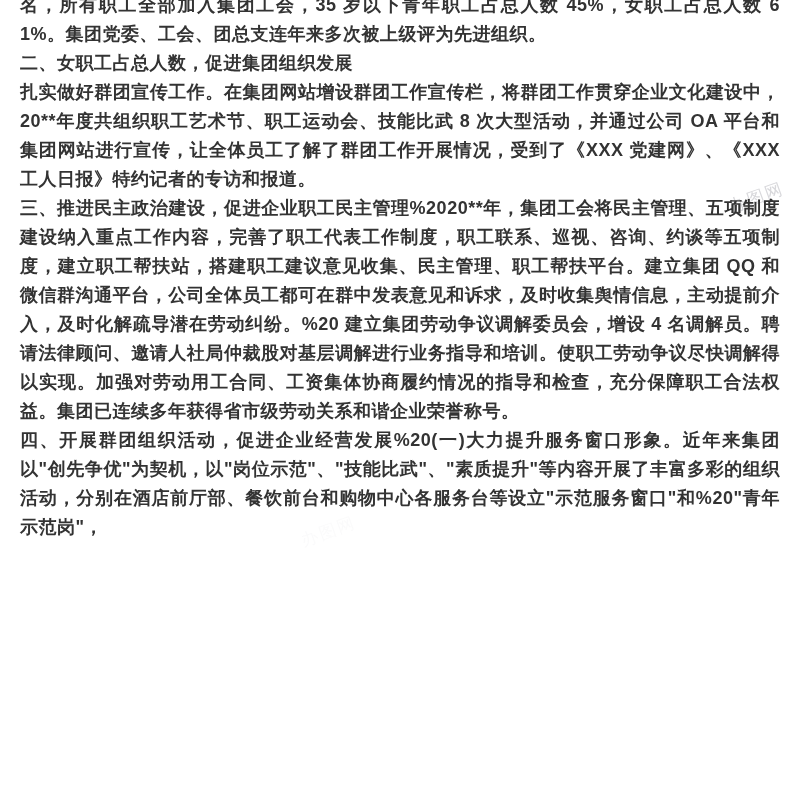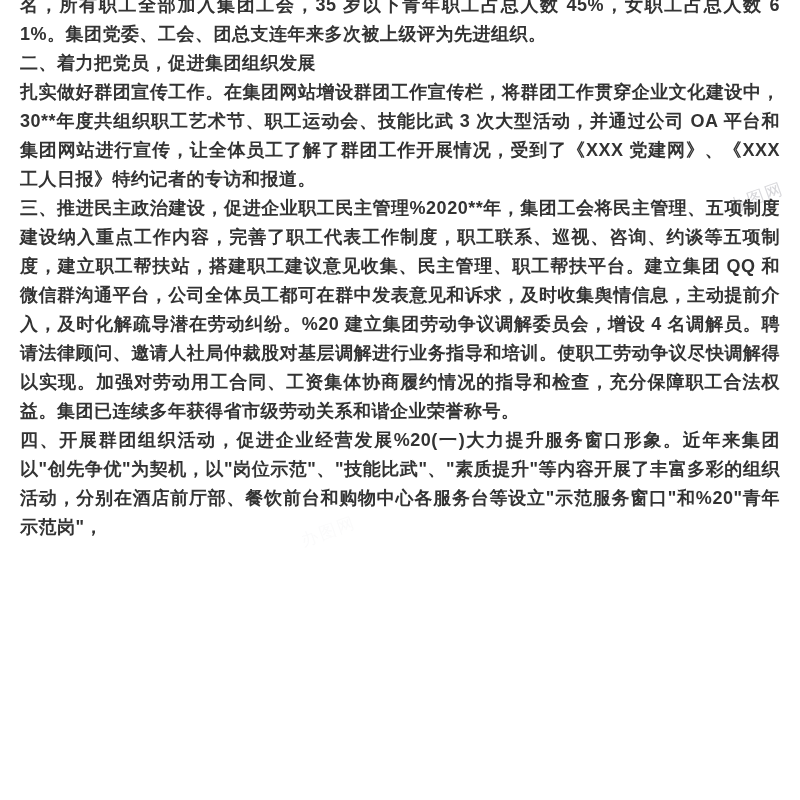--- a/index.html
+++ b/index.html
@@ -62,19 +62,19 @@
 </head>
 <body>
 
 <div class="page">
 
   <span class="watermark">办图网</span>
   <span class="watermark-faint">办图网</span>
 
   <div class="content">
     <p>名，所有职工全部加入集团工会，35 岁以下青年职工占总人数 45%，女职工占总人数 61%。集团党委、工会、团总支连年来多次被上级评为先进组织。</p>
-    <p>二、着力把党员，促进集团组织发展</p>
-    <p>扎实做好群团宣传工作。在集团网站增设群团工作宣传栏，将群团工作贯穿企业文化建设中，30**年度共组织职工艺术节、职工运动会、技能比武 3 次大型活动，并通过公司 OA 平台和集团网站进行宣传，让全体员工了解了群团工作开展情况，受到了《XXX 党建网》、《XXX 工人日报》特约记者的专访和报道。</p>
+    <p>二、女职工占总人数，促进集团组织发展</p>
+    <p>扎实做好群团宣传工作。在集团网站增设群团工作宣传栏，将群团工作贯穿企业文化建设中，20**年度共组织职工艺术节、职工运动会、技能比武 8 次大型活动，并通过公司 OA 平台和集团网站进行宣传，让全体员工了解了群团工作开展情况，受到了《XXX 党建网》、《XXX 工人日报》特约记者的专访和报道。</p>
     <p>三、推进民主政治建设，促进企业职工民主管理%2020**年，集团工会将民主管理、五项制度建设纳入重点工作内容，完善了职工代表工作制度，职工联系、巡视、咨询、约谈等五项制度，建立职工帮扶站，搭建职工建议意见收集、民主管理、职工帮扶平台。建立集团 QQ 和微信群沟通平台，公司全体员工都可在群中发表意见和诉求，及时收集舆情信息，主动提前介入，及时化解疏导潜在劳动纠纷。%20 建立集团劳动争议调解委员会，增设 4 名调解员。聘请法律顾问、邀请人社局仲裁股对基层调解进行业务指导和培训。使职工劳动争议尽快调解得以实现。加强对劳动用工合同、工资集体协商履约情况的指导和检查，充分保障职工合法权益。集团已连续多年获得省市级劳动关系和谐企业荣誉称号。</p>
     <p>四、开展群团组织活动，促进企业经营发展%20(一)大力提升服务窗口形象。近年来集团以"创先争优"为契机，以"岗位示范"、"技能比武"、"素质提升"等内容开展了丰富多彩的组织活动，分别在酒店前厅部、餐饮前台和购物中心各服务台等设立"示范服务窗口"和%20"青年示范岗"，</p>
   </div>
 
 </div>
 
 </body></html>

